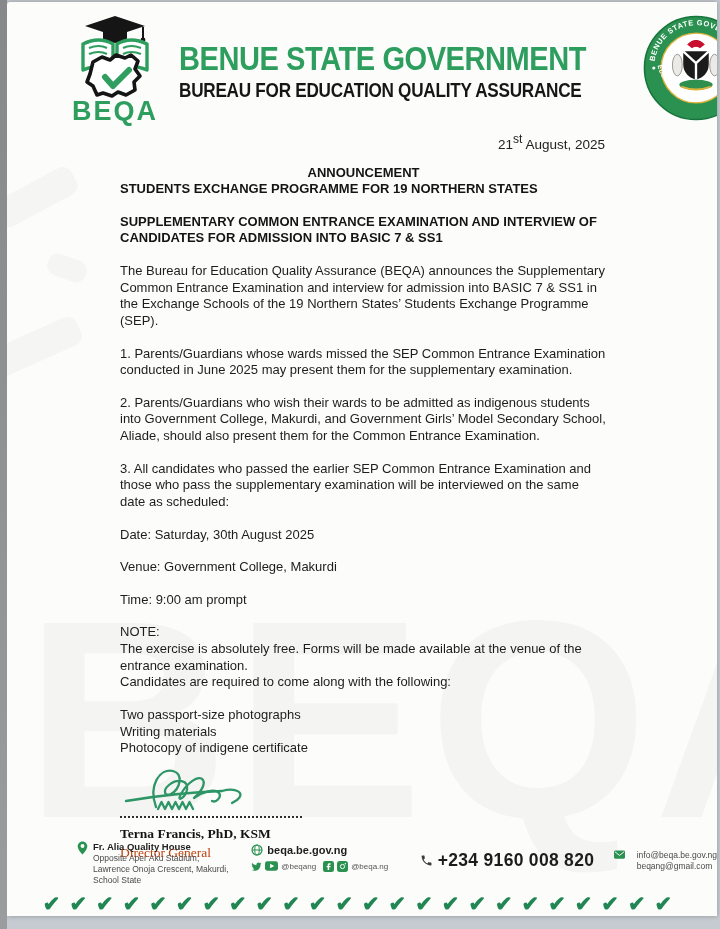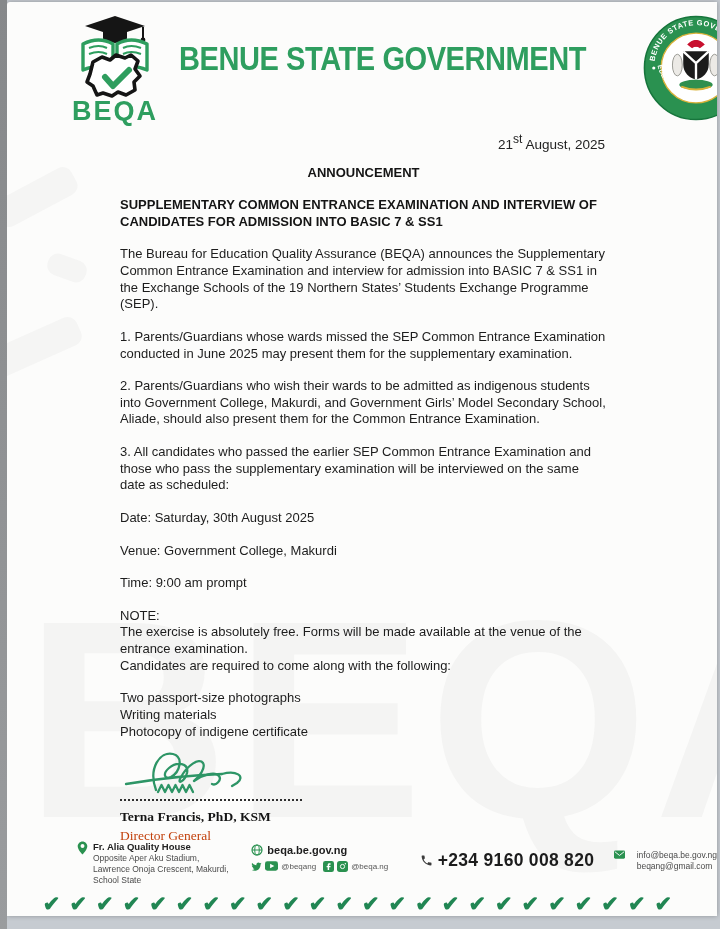--- a/index.html
+++ b/index.html
@@ -102,20 +102,21 @@
         <path d="M30 48 l9 -5 8 3 6 -5 9 3 6 -3 7 6 -3 8 5 7 -6 6 1 8 -9 5 -8 -3 -6 4 -9 -3 -6 2 -4 -9 -6 -4 3 -8 z" fill="#ffffff" stroke="#151515" stroke-width="3.6" stroke-linejoin="round"></path>
         <path d="M42 63 l8 9 16 -16" fill="none" stroke="#2f9e5f" stroke-width="6" stroke-linecap="round" stroke-linejoin="round"></path>
       </svg>
       <div class="logo-text">BEQA</div>
     </div>
 
     <div class="divider"></div>
 
     <div class="titles">
       <div><span class="org-name">BENUE STATE GOVERNMENT</span></div>
+      <div><span class="org-sub">BUREAU FOR EDUCATION QUALITY ASSURANCE</span></div>
     </div>
 
     <div class="seal">
       <svg width="108" height="108" viewBox="0 0 110 110">
         <circle cx="55" cy="55" r="53" fill="#ffffff"></circle>
         <circle cx="55" cy="55" r="44" fill="none" stroke="#2a9150" stroke-width="17"></circle>
         <circle cx="55" cy="55" r="52.5" fill="none" stroke="#17753c" stroke-width="1.6"></circle>
         <circle cx="55" cy="55" r="35.5" fill="#ffffff" stroke="#d9b23a" stroke-width="1.4"></circle>
         <defs>
           <path id="arcTop" d="M 13.5 63 A 42.5 42.5 0 1 1 96.5 63"></path>
@@ -142,20 +143,21 @@
     </div>
   </div>
 
   <div class="date-row">
     <span>21</span><sup>st</sup><span> August, 2025</span>
   </div>
 
   <div class="letter">
 
     <div class="center-head">ANNOUNCEMENT</div>
+    <div class="bold-head">STUDENTS EXCHANGE PROGRAMME FOR 19 NORTHERN STATES</div>
 
     <div class="bold-head gap">SUPPLEMENTARY COMMON ENTRANCE EXAMINATION AND INTERVIEW OF CANDIDATES FOR ADMISSION INTO BASIC 7 &amp; SS1</div>
 
     <p class="gap">The Bureau for Education Quality Assurance (BEQA) announces the Supplementary Common Entrance Examination and interview for admission into BASIC 7 &amp; SS1 in the Exchange Schools of the 19 Northern States’ Students Exchange Programme (SEP).</p>
     <p class="gap">1. Parents/Guardians whose wards missed the SEP Common Entrance Examination conducted in June 2025 may present them for the supplementary examination.</p>
     <p class="gap">2. Parents/Guardians who wish their wards to be admitted as indigenous students into Government College, Makurdi, and Government Girls’ Model Secondary School, Aliade, should also present them for the Common Entrance Examination.</p>
     <p class="gap">3. All candidates who passed the earlier SEP Common Entrance Examination and those who pass the supplementary examination will be interviewed on the same date as scheduled:</p>
 
     <p class="gap">Date: Saturday, 30th August 2025</p>
     <p class="gap">Venue: Government College, Makurdi</p>

